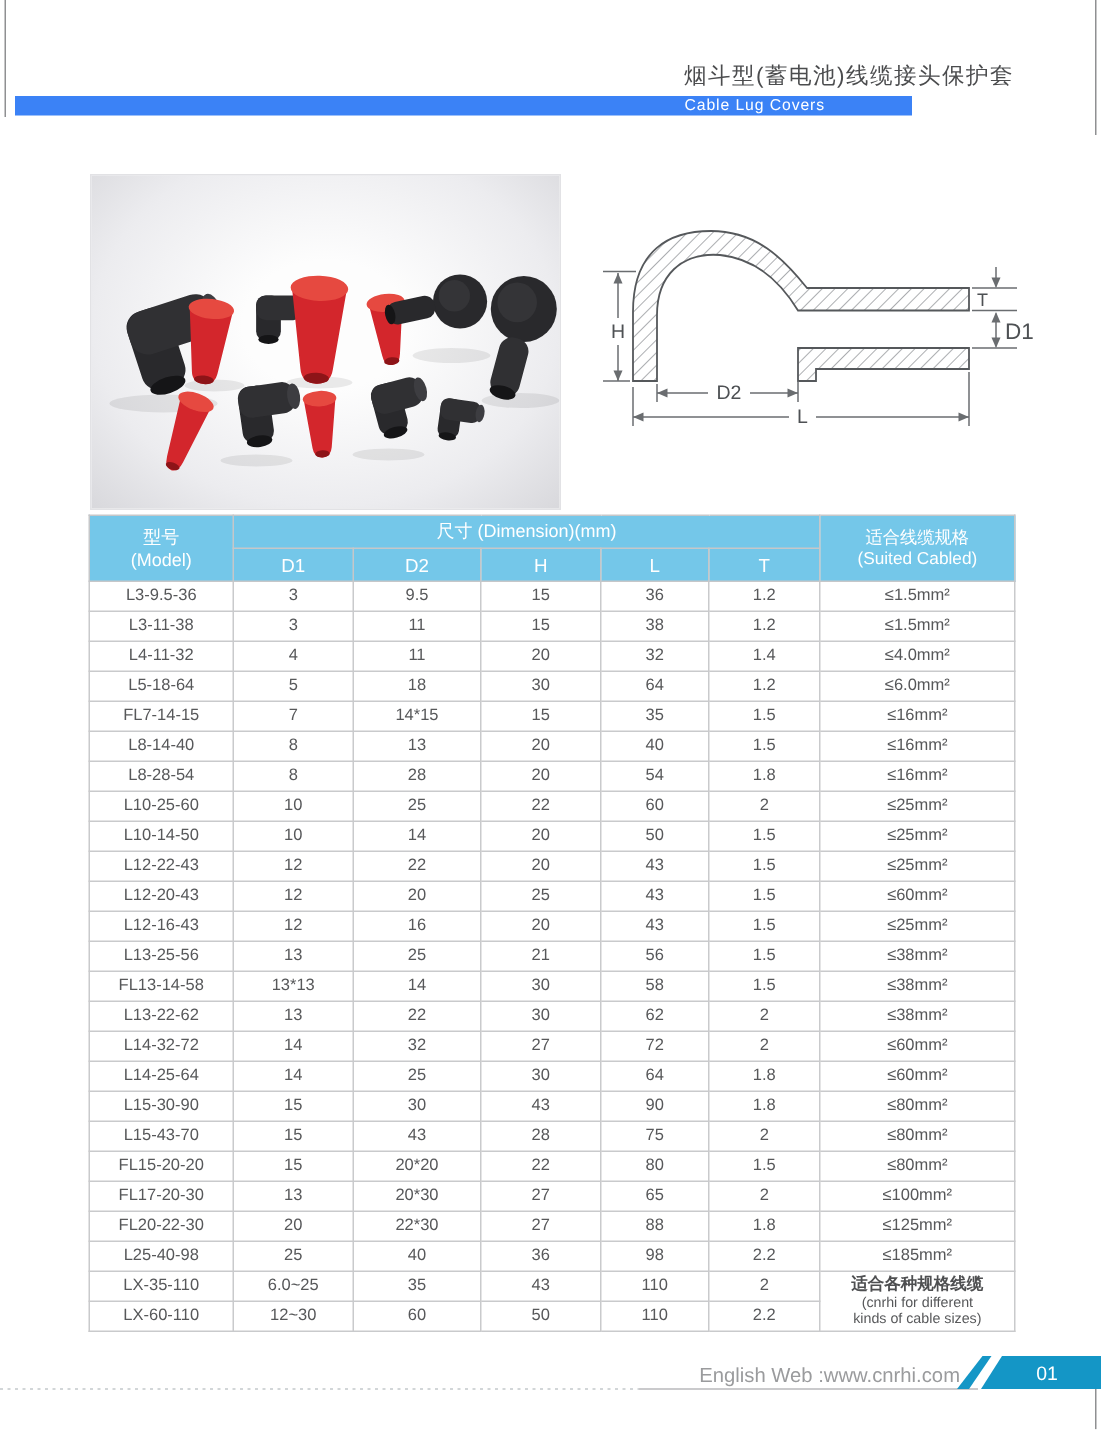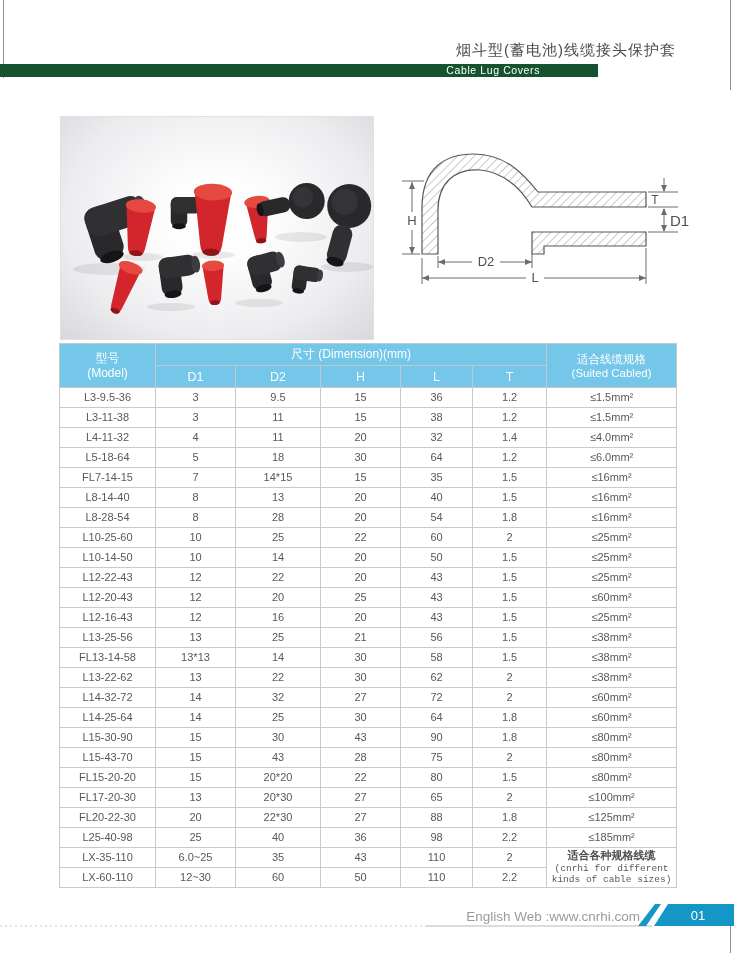--- a/index.html
+++ b/index.html
@@ -4,38 +4,38 @@
 <style>
   html,body{margin:0;padding:0;background:#fff;}
   .page{position:relative;width:734px;height:953px;background:#ffffff;overflow:hidden;
         font-family:"Liberation Sans","DejaVu Sans",sans-serif;color:#57585a;}
   .vline{position:absolute;width:1px;background:#8f9092;}
   .vline-tl{left:3px;top:0;height:78px;}
   .vline-tr{left:730px;top:0;height:90px;}
   .vline-br{left:730px;top:904px;height:49px;}
   .title-cn{position:absolute;top:41px;right:58px;font-size:15px;font-weight:normal;
             color:#4b4c4e;letter-spacing:1px;}
-  .cyan-bar{position:absolute;left:0;top:64px;width:598px;height:13px;background:#14532d;}
+  .cyan-bar{position:absolute;left:10px;top:64px;width:598px;height:13px;background:#3b82f6;}
   .cyan-bar span{position:absolute;right:58px;top:0;line-height:13px;font-size:10.5px;
                  color:#ffffff;letter-spacing:.6px;}
   .photo{position:absolute;left:60px;top:116px;width:312px;height:222px;
          border:1px solid #e2e2e5;
          background:radial-gradient(ellipse at 50% 45%, #fdfdfd 25%, #ececef 70%, #d8d8dc 100%);}
   .diagram{position:absolute;left:392px;top:136px;width:300px;height:176px;}
   table.spec{position:absolute;left:59px;top:343px;width:617px;border-collapse:collapse;
              table-layout:fixed;}
   table.spec th{background:#74c7e9;color:#fff;font-weight:normal;
                 border:1px solid #c6c7c9;padding:0;text-align:center;}
   table.spec td{border:1px solid #c9cacc;padding:1px 0;text-align:center;
                 font-size:11px;color:#57585a;height:17px;line-height:15px;}
   .th-model{font-size:12px;line-height:15px;}
   .th-dim{font-size:12px;height:21px;}
   .th-sub{font-size:12.5px;height:21px;}
   .th-suited{font-size:11.5px;line-height:14px;}
-  td.merged-suited{padding:1px 2px;font-family:Liberation Mono, monospace;}
+  td.merged-suited{padding:1px 2px;}
   .ms-cn{font-size:11px;font-weight:bold;color:#4e4f51;line-height:13px;}
   .ms-en{font-size:9.5px;line-height:11px;color:#57585a;}
   .notes{position:absolute;left:60px;top:866px;}
   .note-cn{font-size:12px;font-weight:bold;color:#4b4c4e;line-height:14px;}
   .note-en{font-size:11.5px;color:#6a6b6d;line-height:14px;}
   .bottombar{position:absolute;left:0;top:902px;width:734px;height:26px;}
 </style>
 </head>
 <body>
 

